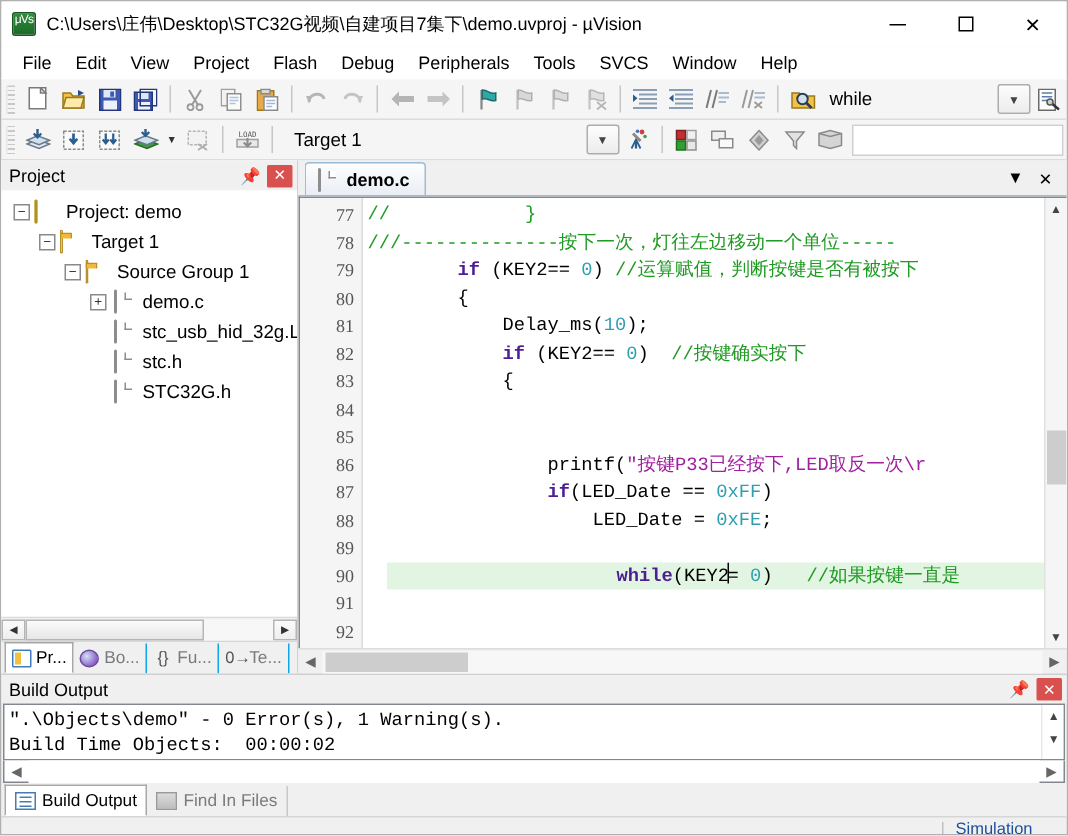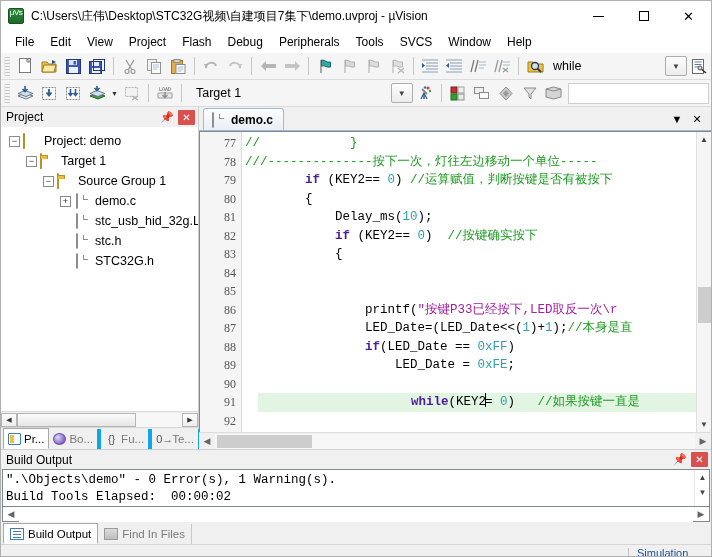--- a/index.html
+++ b/index.html
@@ -303,21 +303,21 @@
     padding-left: 2px;
     border-top: 1px solid #d6d6d6;
   }
   .ptab {
     height: 20px;
     display: flex;
     align-items: center;
     padding: 0 4px;
     font-size: 11.5px;
     color: #7a7a7a;
-    border-right: 4px solid #0ea5e9;
+    border-right: 1px solid #0ea5e9;
     white-space: nowrap;
     cursor: default;
   }
   .ptab.active {
     background: #ffffff;
     color: #000;
     border: 1px solid #a8a8a8;
     border-bottom: 1px solid #ffffff;
     border-right: 1px solid #a8a8a8;
     height: 21px;
@@ -1011,21 +1011,20 @@
             <div class="cline"><span class="cm">//            }</span></div>
             <div class="cline"><span class="cm">///--------------按下一次，灯往左边移动一个单位-----</span></div>
             <div class="cline"><span>        </span><span class="kw">if</span><span> (KEY2== </span><span class="num">0</span><span>) </span><span class="cm">//运算赋值，判断按键是否有被按下</span></div>
             <div class="cline"><span>        {</span></div>
             <div class="cline"><span>            Delay_ms(</span><span class="num">10</span><span>);</span></div>
             <div class="cline"><span>            </span><span class="kw">if</span><span> (KEY2== </span><span class="num">0</span><span>)  </span><span class="cm">//按键确实按下</span></div>
             <div class="cline"><span>            {</span></div>
             <div class="cline"><span></span></div>
             <div class="cline"><span></span></div>
             <div class="cline"><span>                printf(</span><span class="str">"按键P33已经按下,LED取反一次\r</span></div>
-            <div class="cline"><span>                LED_Date=(LED_Date&lt;&lt;(</span><span class="num">1</span><span>)+</span><span class="num">1</span><span>);</span><span class="cm">//本身是直</span></div>
             <div class="cline"><span>                </span><span class="kw">if</span><span>(LED_Date == </span><span class="num">0xFF</span><span>)</span></div>
             <div class="cline"><span>                    LED_Date = </span><span class="num">0xFE</span><span>;</span></div>
             <div class="cline"><span></span></div>
             <div class="cline hl"><span>                    </span><span class="kw">while</span><span>(KEY2</span><span class="caret"></span><span>= </span><span class="num">0</span><span>)   </span><span class="cm">//如果按键一直是</span></div>
             <div class="cline"></div>
           </div>
         <div class="vscroll">
           <div class="vs-arrow">▲</div>
           <div class="vs-track">
               <div class="vs-thumb"></div>
@@ -1046,21 +1045,21 @@
 
   <div class="build-panel">
     <div class="build-head">
       <span class="panel-title">Build Output</span>
       <span class="pin-icon">📌</span>
       <span class="panel-close">✕</span>
     </div>
     <div class="build-body">
       <div class="build-text">
         <div class="bline">".\Objects\demo" - 0 Error(s), 1 Warning(s).</div>
-        <div class="bline">Build Tools Elapsed:  00:00:02</div>
+        <div class="bline">Build Time Objects:  00:00:02</div>
       </div>
       <div class="build-vs">
         <div class="vs-arrow">▲</div>
         <div class="vs-arrow">▼</div>
       </div>
     </div>
     <div class="build-hs">
       <div class="hs-arrow">◀</div>
       <div class="code-hs-track" style="background:#fff;"></div>
       <div class="hs-arrow">▶</div>

